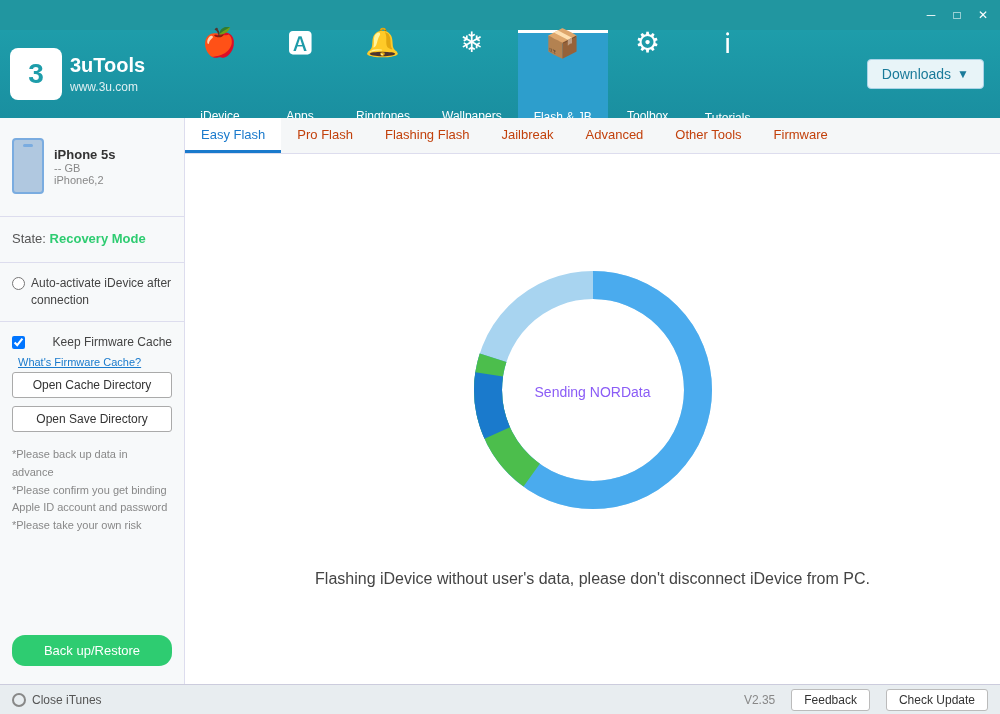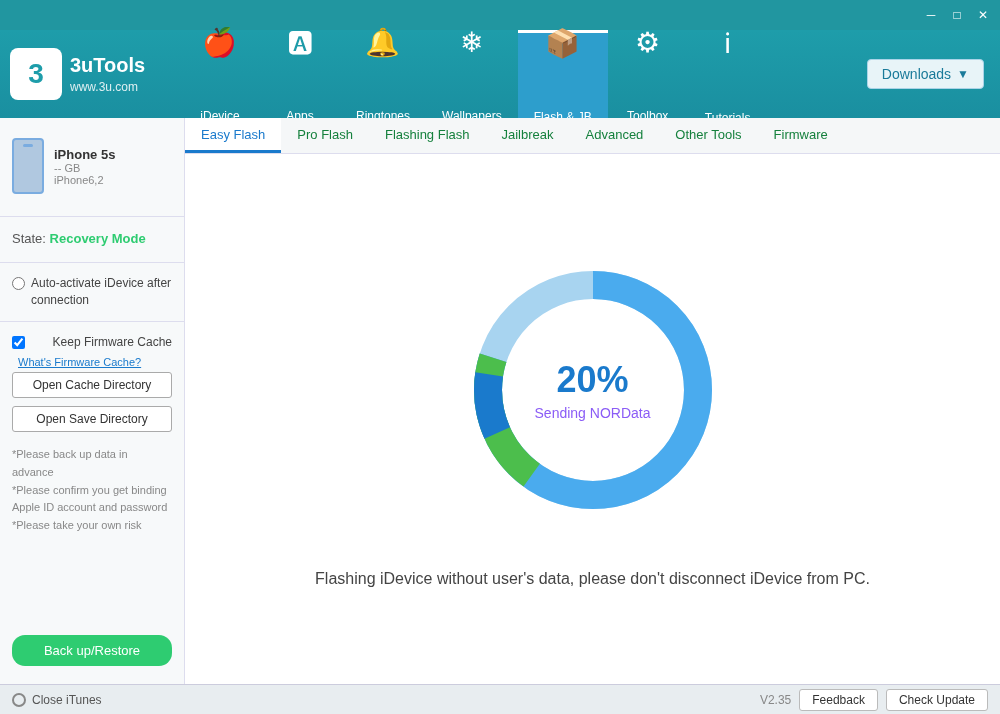--- a/index.html
+++ b/index.html
@@ -200,21 +200,21 @@
     .sub-tabs {
       display: flex;
       border-bottom: 1px solid #dde;
       background: #f5f7f8;
       height: 36px;
     }
     .sub-tab {
       padding: 8px 16px;
       font-size: 13px;
       cursor: pointer;
-      color: #15803d;
+      color: #c2410c;
       border-bottom: 3px solid transparent;
       display: flex; align-items: center;
     }
     .sub-tab.active {
       color: #1a7acc;
       border-bottom: 3px solid #1a7acc;
       background: white;
     }
 
     
@@ -268,21 +268,21 @@
     }
     .itunes-circle {
       width: 14px; height: 14px;
       border: 2px solid #888;
       border-radius: 50%;
       margin-right: 6px;
     }
     .bottom-right {
       display: flex;
       align-items: center;
-      gap: 8px;
+      gap: 16px;
     }
     .version-text { font-size: 12px; color: #888; }
     .bottom-btn {
       padding: 3px 12px;
       border: 1px solid #bbb;
       background: white;
       border-radius: 3px;
       font-size: 12px;
       cursor: pointer;
       color: #333;
@@ -412,21 +412,20 @@
 
           <circle cx="140" cy="140" r="105" fill="none" stroke="#4aabee" stroke-width="28" stroke-dasharray="527 660" stroke-dashoffset="0" transform="rotate(-90 140 140)"></circle>
 
           <circle cx="140" cy="140" r="105" fill="none" stroke="#4cbe4c" stroke-width="28" stroke-dasharray="132 528" stroke-dashoffset="-395" transform="rotate(-90 140 140)"></circle>
 
           <circle cx="140" cy="140" r="105" fill="none" stroke="#1a7acc" stroke-width="28" stroke-dasharray="60 600" stroke-dashoffset="-450" transform="rotate(-90 140 140)"></circle>
 
           <circle cx="140" cy="140" r="80" fill="white"></circle>
         </svg>
         <div class="donut-center">
-          <div class="donut-percent">20%</div>
           <div class="donut-status">Sending NORData</div>
         </div>
       </div>
 
       <div class="flash-message">Flashing iDevice without user's data, please don't disconnect iDevice from PC.</div>
     </div>
   </div>
 </div>
 
 <div class="bottom-bar">

